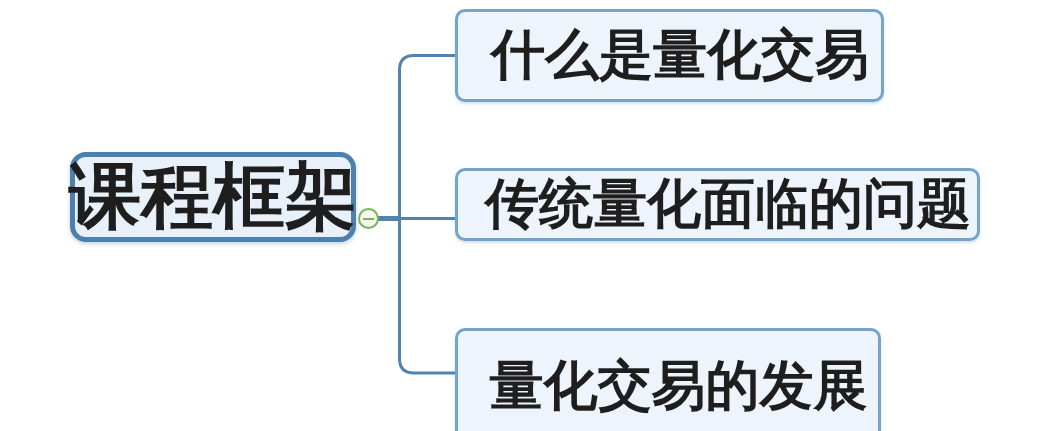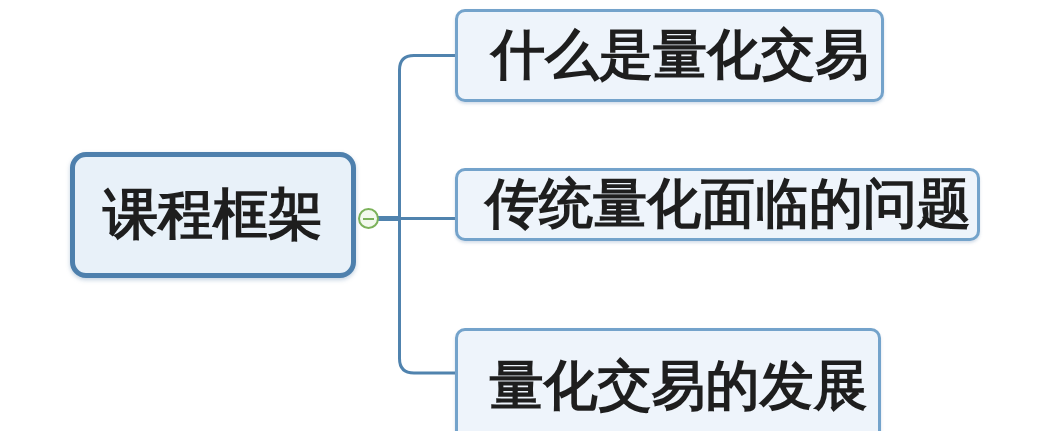--- a/index.html
+++ b/index.html
@@ -26,25 +26,25 @@
     display: flex;
     align-items: center;
     justify-content: center;
     font-weight: bold;
     color: var(--text, #1e1e1e);
     cursor: default;
     white-space: nowrap;
   }
   .root-node {
     left: 70px; top: 152px;
-    width: 286px; height: 126px;
+    width: 286px; height: 90px;
     background: var(--root-fill, #e8f1f9);
     border: 5px solid var(--root-border, #4e80ad);
     border-radius: 16px;
-    font-size: 55px;
+    font-size: 72px;
     box-shadow: 0 2px 4px rgba(90, 130, 170, 0.35);
   }
   .child-node {
     background: var(--child-fill, #eef4fb);
     border: 3px solid var(--child-border, #74a3cb);
     border-radius: 10px;
     font-size: 54px;
     box-shadow: 0 2px 3px rgba(120, 150, 185, 0.30);
     padding-left: 21px;
   }

